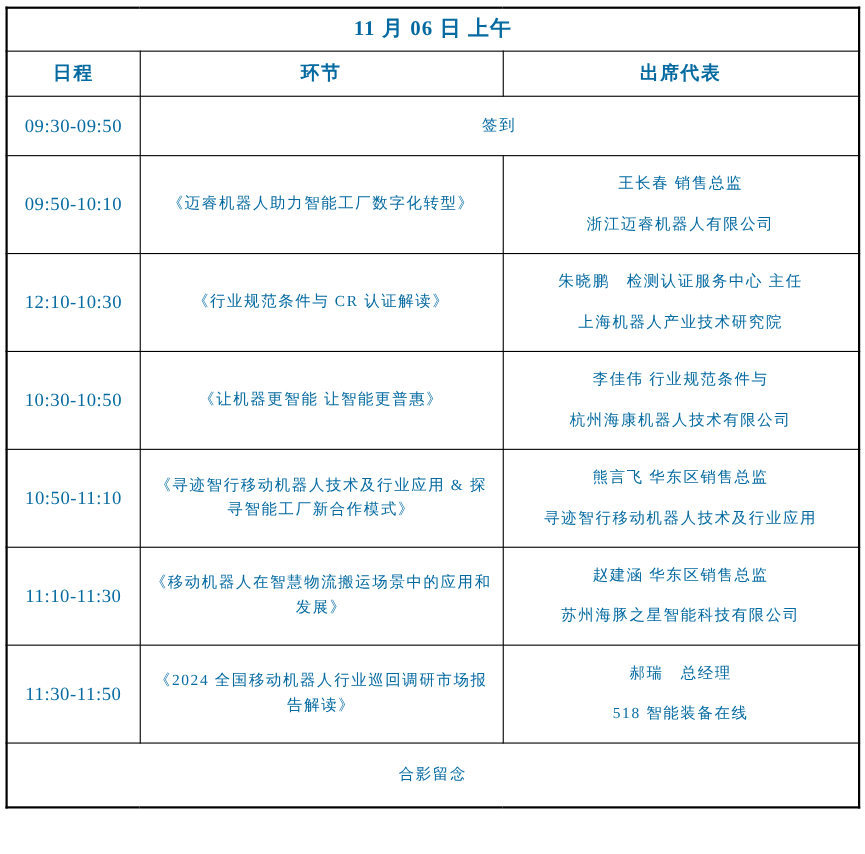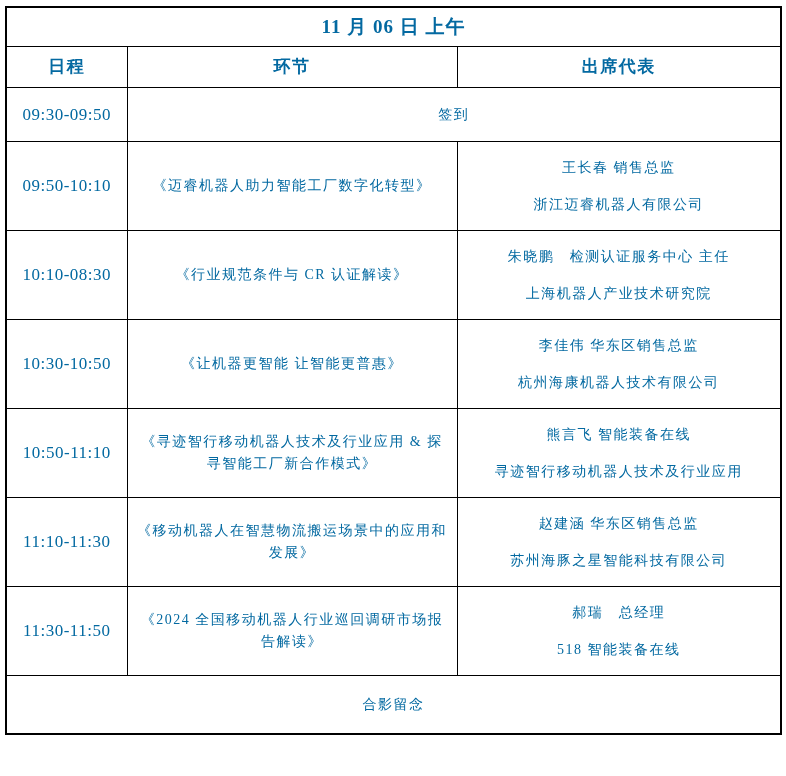--- a/index.html
+++ b/index.html
@@ -96,42 +96,42 @@
     <tr class="r-std">
       <td class="time-cell">09:50-10:10</td>
       <td class="session-cell">《迈睿机器人助力智能工厂数字化转型》</td>
       <td class="rep-cell">
         <div class="rep-name">王长春 销售总监</div>
         <div class="rep-org">浙江迈睿机器人有限公司</div>
       </td>
     </tr>
 
     <tr class="r-std">
-      <td class="time-cell">10:10-08:30</td>
+      <td class="time-cell">12:10-10:30</td>
       <td class="session-cell">《行业规范条件与 CR 认证解读》</td>
       <td class="rep-cell">
         <div class="rep-name">朱晓鹏　检测认证服务中心 主任</div>
         <div class="rep-org">上海机器人产业技术研究院</div>
       </td>
     </tr>
 
     <tr class="r-std">
       <td class="time-cell">10:30-10:50</td>
       <td class="session-cell">《让机器更智能 让智能更普惠》</td>
       <td class="rep-cell">
-        <div class="rep-name">李佳伟 华东区销售总监</div>
+        <div class="rep-name">李佳伟 行业规范条件与</div>
         <div class="rep-org">杭州海康机器人技术有限公司</div>
       </td>
     </tr>
 
     <tr class="r-std">
       <td class="time-cell">10:50-11:10</td>
       <td class="session-cell">《寻迹智行移动机器人技术及行业应用 &amp; 探寻智能工厂新合作模式》</td>
       <td class="rep-cell">
-        <div class="rep-name">熊言飞 智能装备在线</div>
+        <div class="rep-name">熊言飞 华东区销售总监</div>
         <div class="rep-org">寻迹智行移动机器人技术及行业应用</div>
       </td>
     </tr>
 
     <tr class="r-std">
       <td class="time-cell">11:10-11:30</td>
       <td class="session-cell">《移动机器人在智慧物流搬运场景中的应用和发展》</td>
       <td class="rep-cell">
         <div class="rep-name">赵建涵 华东区销售总监</div>
         <div class="rep-org">苏州海豚之星智能科技有限公司</div>

